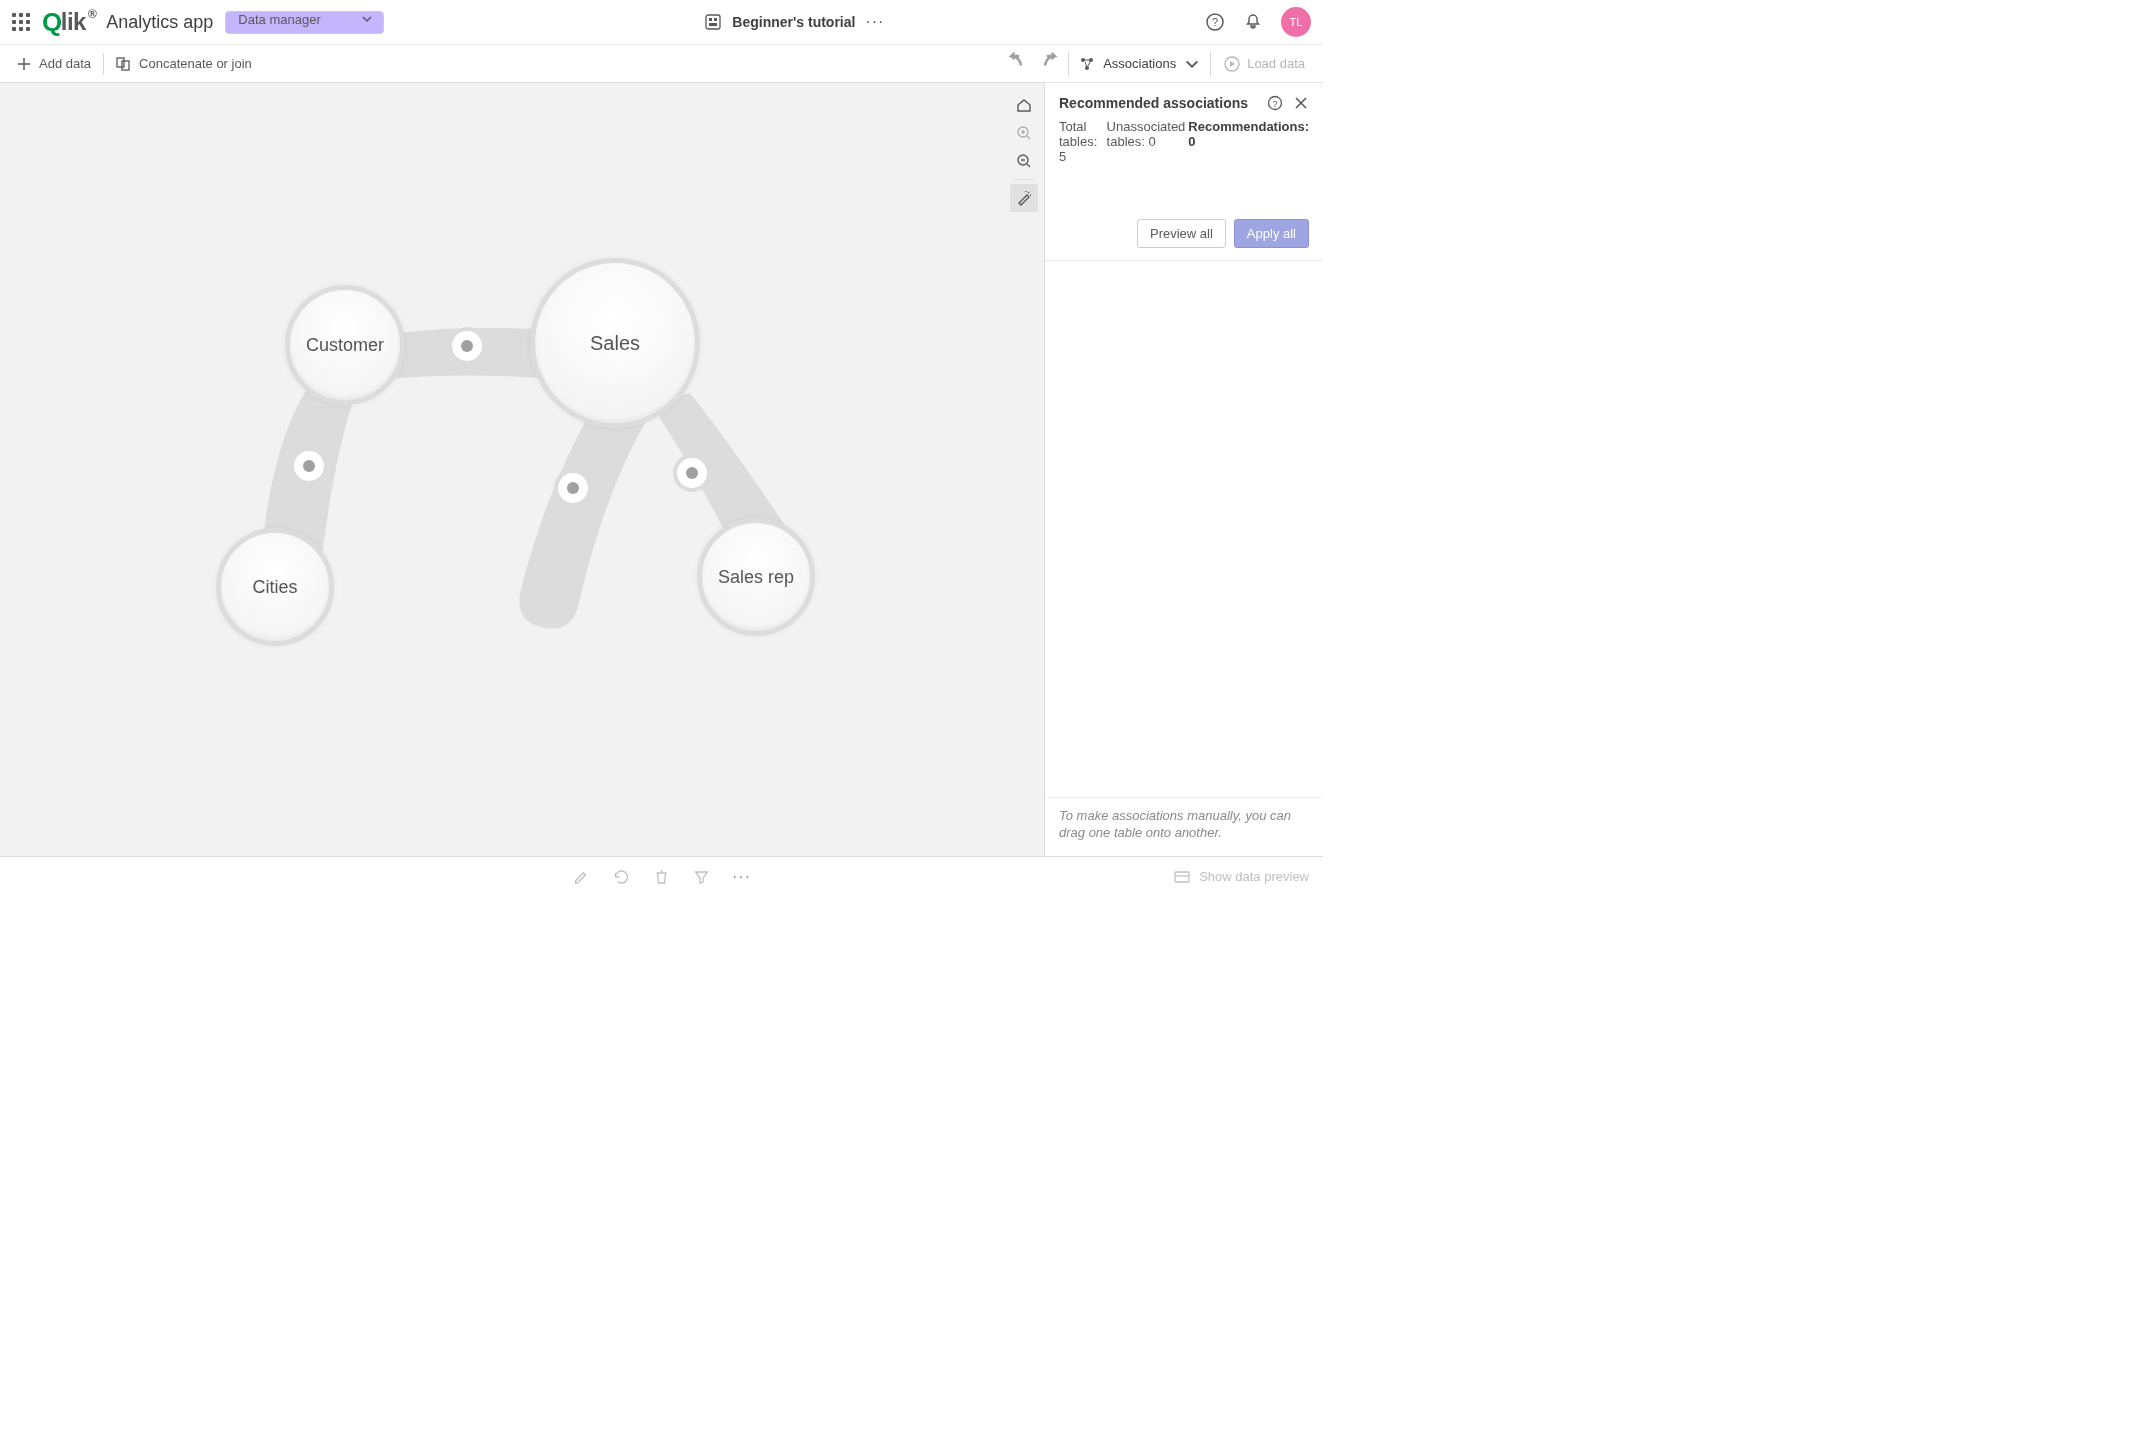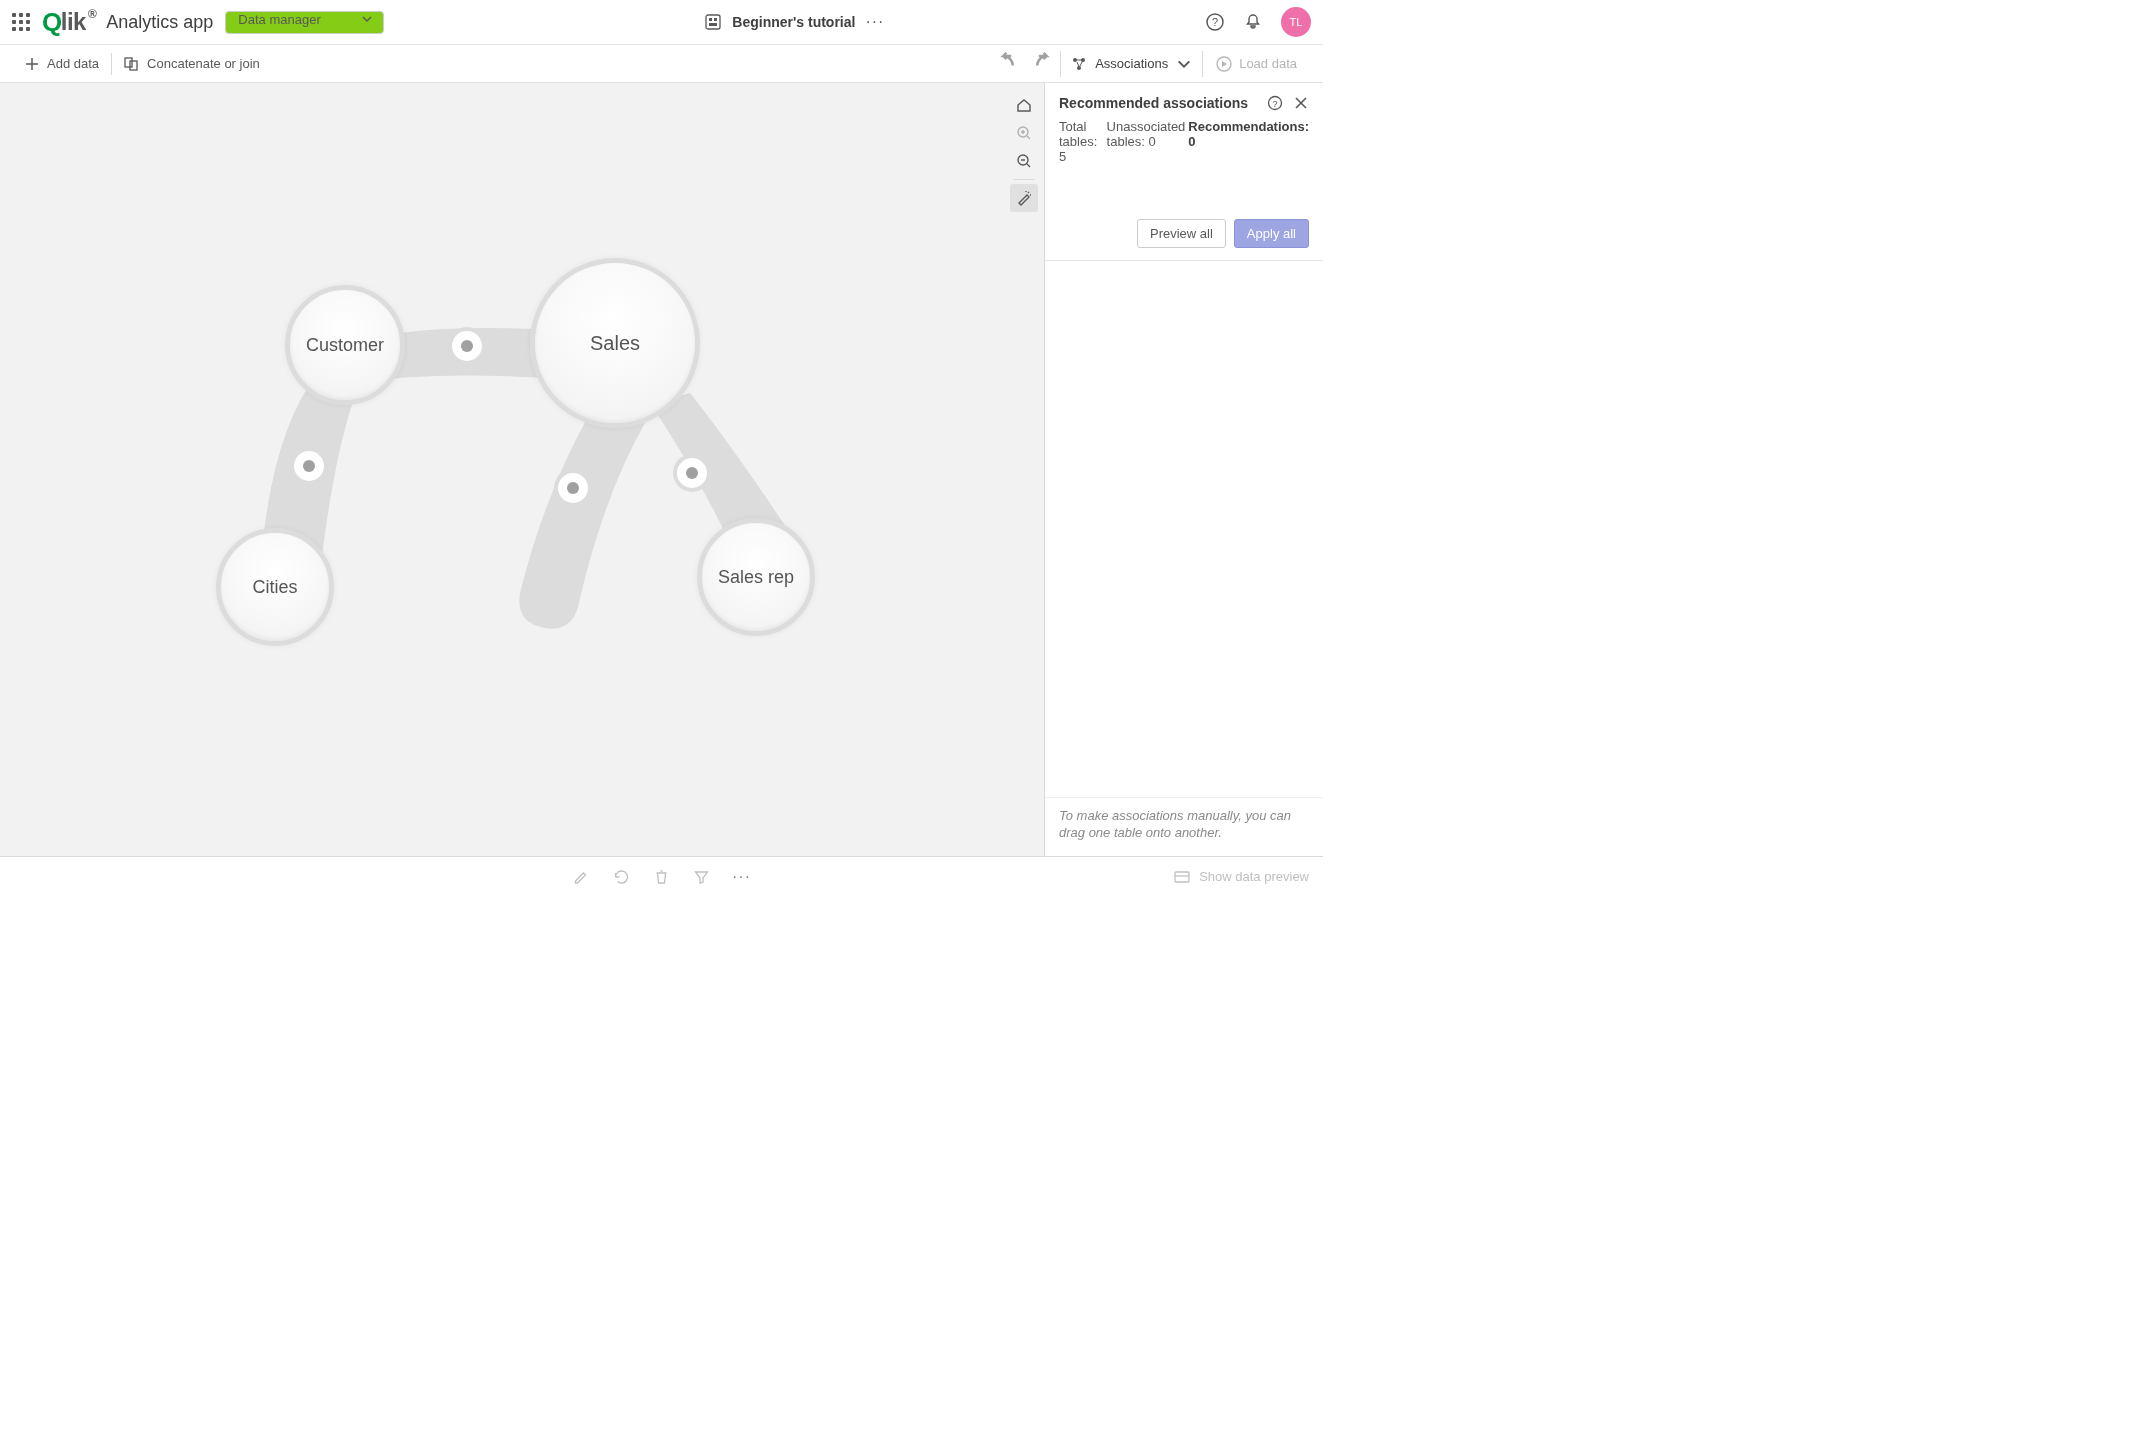--- a/index.html
+++ b/index.html
@@ -6,32 +6,32 @@
 body { font-family: -apple-system, BlinkMacSystemFont, "Segoe UI", Arial, sans-serif; background: #fff; color: #404040; overflow: hidden; width: 1323px; height: 896px; position: relative; }
 
 
 .header { height: 45px; border-bottom: 1px solid #e6e6e6; display: flex; align-items: center; padding: 0 12px; gap: 10px; }
 .header-left { display: flex; align-items: center; gap: 12px; }
 .grid-icon { width: 18px; height: 18px; display: grid; grid-template-columns: repeat(3,4px); grid-template-rows: repeat(3,4px); gap: 3px; }
 .grid-icon span { background: #595959; border-radius: 1px; }
 .qlik-logo { display: flex; align-items: center; font-size: 24px; font-weight: 700; letter-spacing: -0.5px; color: #595959; }
 .qlik-logo .q { color: #009a44; font-size: 26px; margin-right: -1px; }
 .app-name { font-size: 18px; color: #404040; }
-.dropdown-btn { display: flex; align-items: center; gap: 40px; border: 1px solid #ccc; border-radius: 4px; padding: 0 10px 6px 12px; font-size: 13px; color: #595959; background: #84cc16; cursor: pointer; }
+.dropdown-btn { display: flex; align-items: center; gap: 40px; border: 1px solid #ccc; border-radius: 4px; padding: 0 10px 6px 12px; font-size: 13px; color: #595959; background: #c4b5fd; cursor: pointer; }
 .dropdown-btn svg.chev { width: 12px; height: 12px; }
 .header-center { flex: 1; display: flex; justify-content: center; align-items: center; gap: 10px; }
 .sheet-icon { width: 18px; height: 18px; }
 .sheet-title { font-size: 14px; font-weight: 600; color: #404040; }
 .more-dots { color: #595959; font-size: 16px; letter-spacing: 1px; cursor: pointer; }
 .header-right { display: flex; align-items: center; gap: 18px; }
 .icon-btn { width: 20px; height: 20px; color: #595959; cursor: pointer; display: flex; align-items: center; justify-content: center; }
 .avatar { width: 30px; height: 30px; border-radius: 50%; background: #ef6fa8; color: #fff; font-size: 11px; display: flex; align-items: center; justify-content: center; font-weight: 500; }
 
 
-.toolbar { height: 38px; border-bottom: 1px solid #e0e0e0; display: flex; align-items: center; padding: 0 16px; background: #fff; }
+.toolbar { height: 38px; border-bottom: 1px solid #e0e0e0; display: flex; align-items: center; padding: 0 8px; background: #fff; }
 .toolbar-left { display: flex; align-items: center; }
 .tool-btn { display: flex; align-items: center; gap: 7px; font-size: 13px; color: #595959; padding: 4px 8px; cursor: pointer; }
 .tool-btn svg { width: 16px; height: 16px; }
 .vsep { width: 1px; height: 22px; background: #d9d9d9; margin: 0 4px; }
 .toolbar-right { margin-left: auto; display: flex; align-items: center; gap: 2px; }
 .tool-icon { width: 32px; height: 26px; display: flex; align-items: center; justify-content: center; color: #a0a0a0; cursor: pointer; }
 .assoc-mode { display: flex; align-items: center; gap: 8px; border-left: 1px solid #d9d9d9; border-right: 1px solid #d9d9d9; padding: 0 10px; height: 26px; font-size: 13px; color: #404040; cursor: pointer; }
 .assoc-mode svg { width: 16px; height: 16px; }
 .load-data { display: flex; align-items: center; gap: 6px; padding: 0 10px; font-size: 13px; color: #b5b5b5; cursor: pointer; }
 .load-data svg { width: 18px; height: 18px; }

